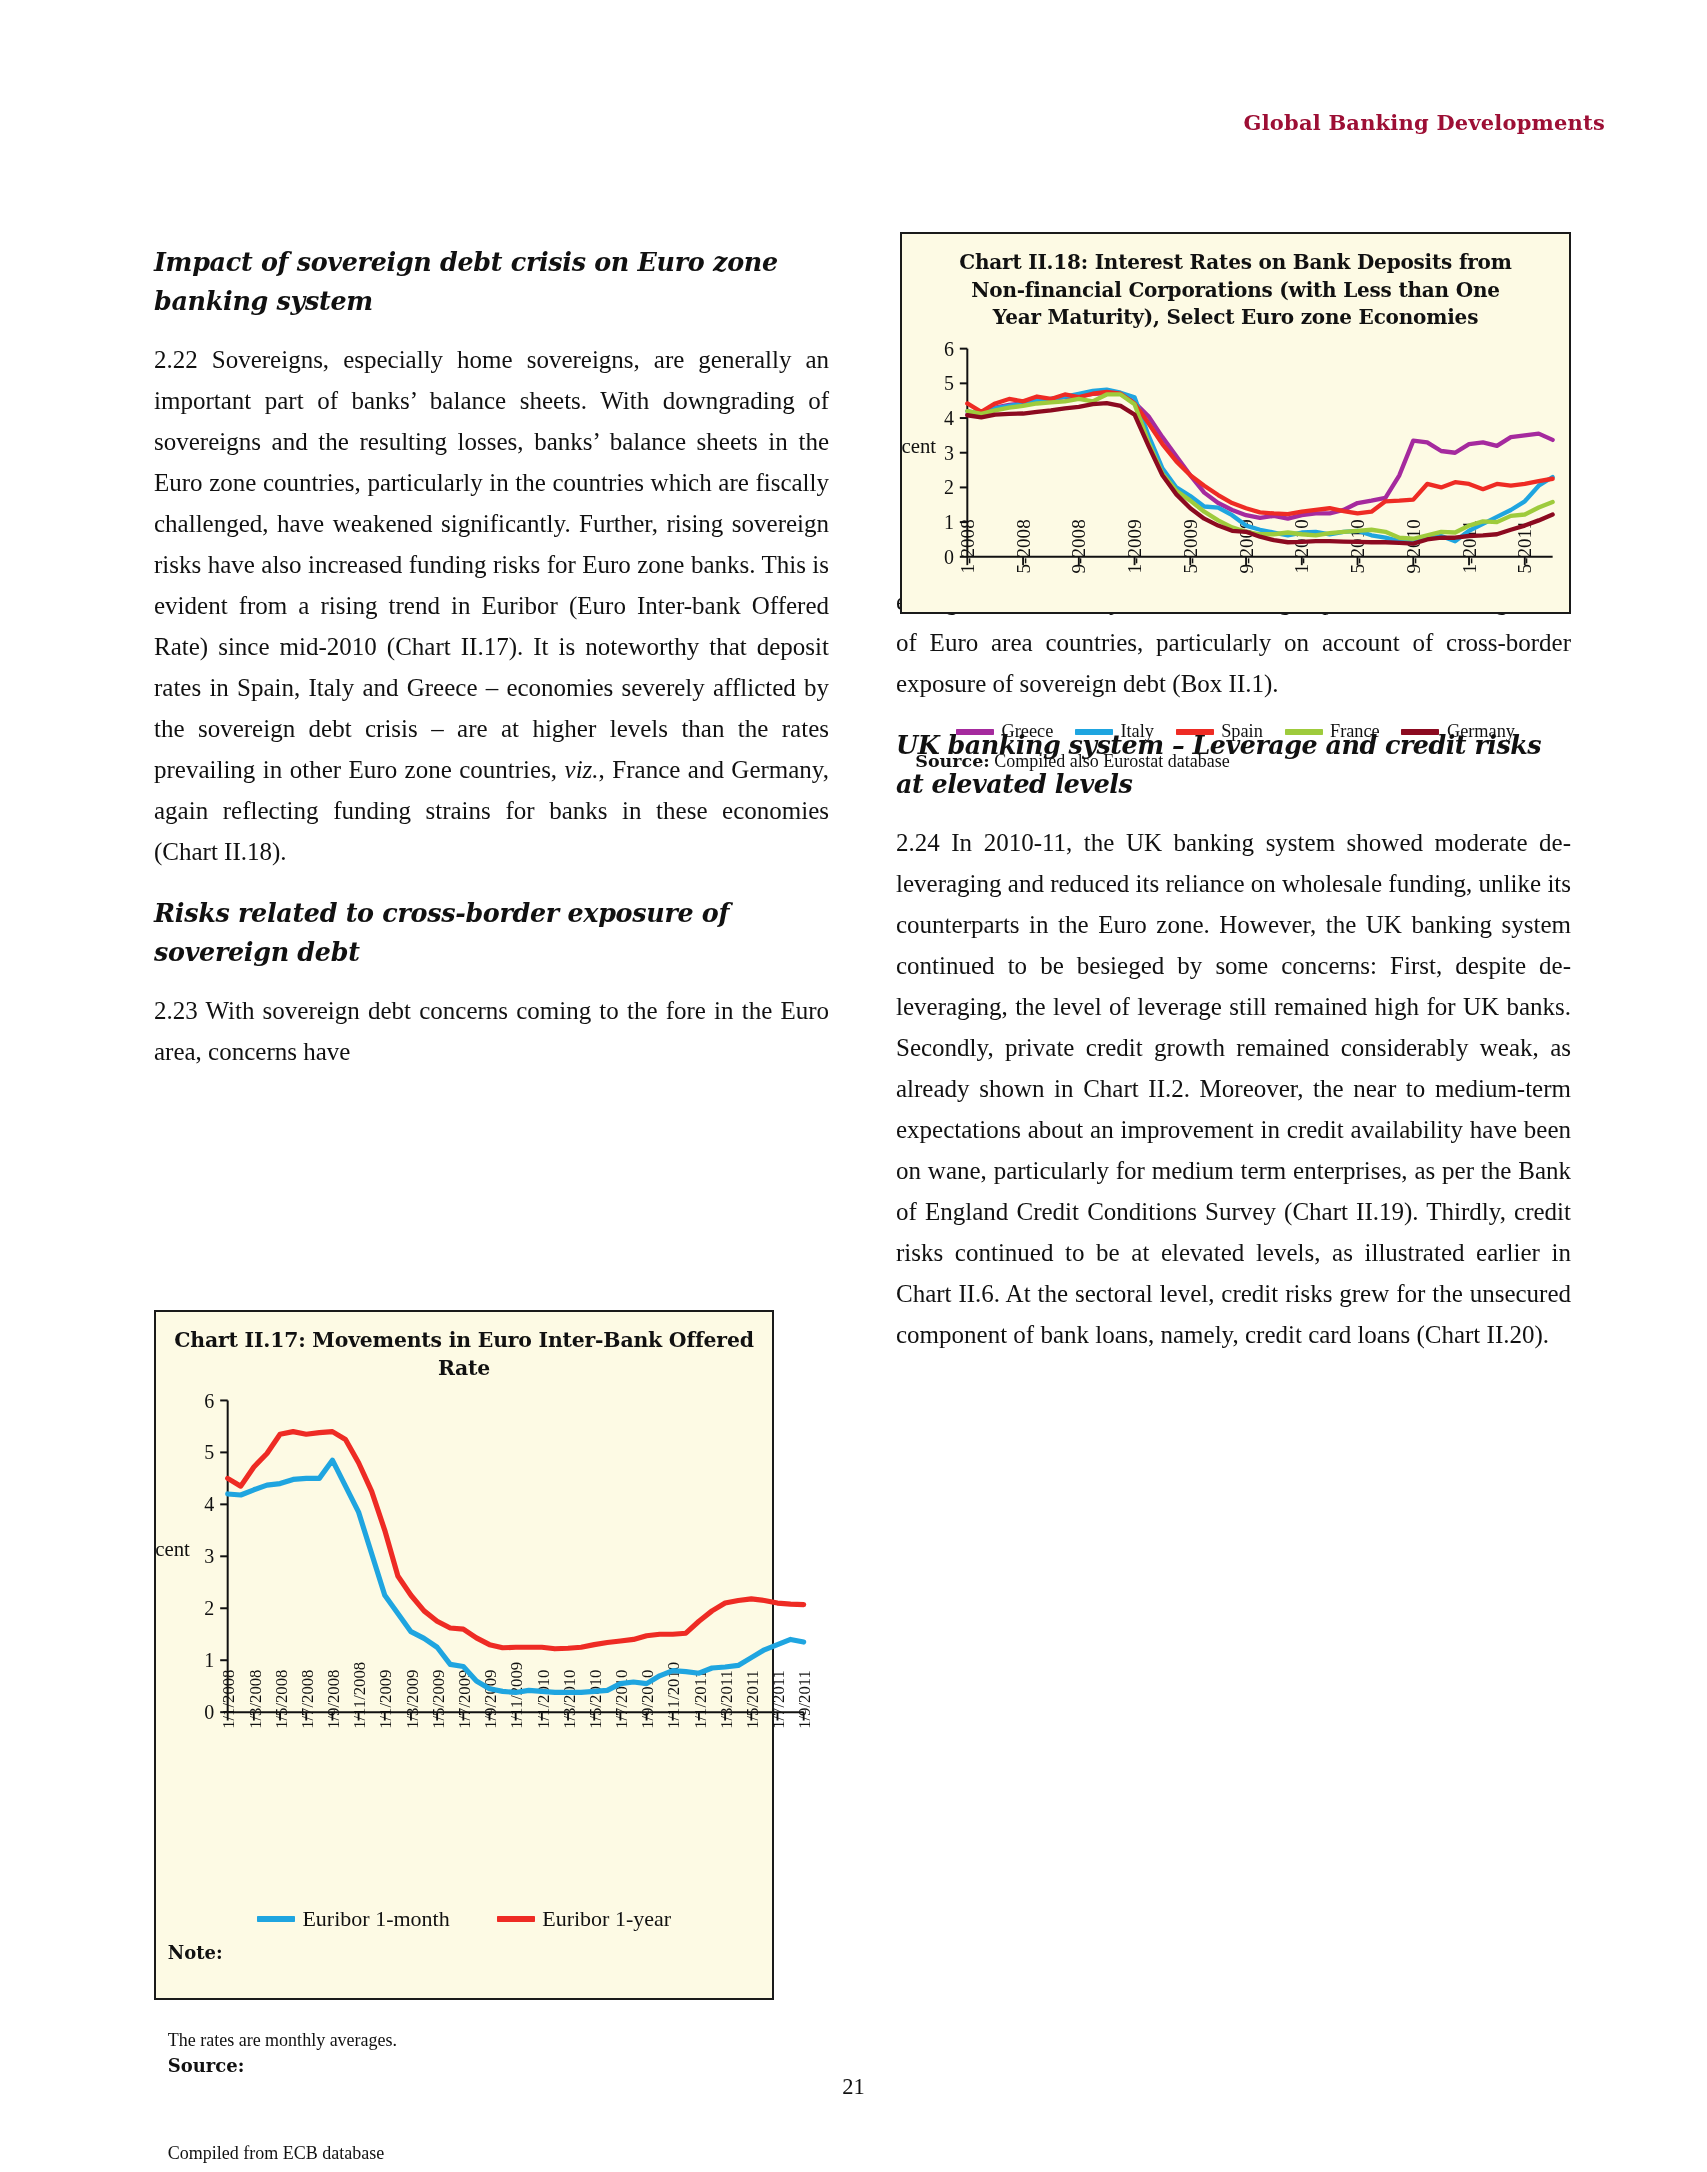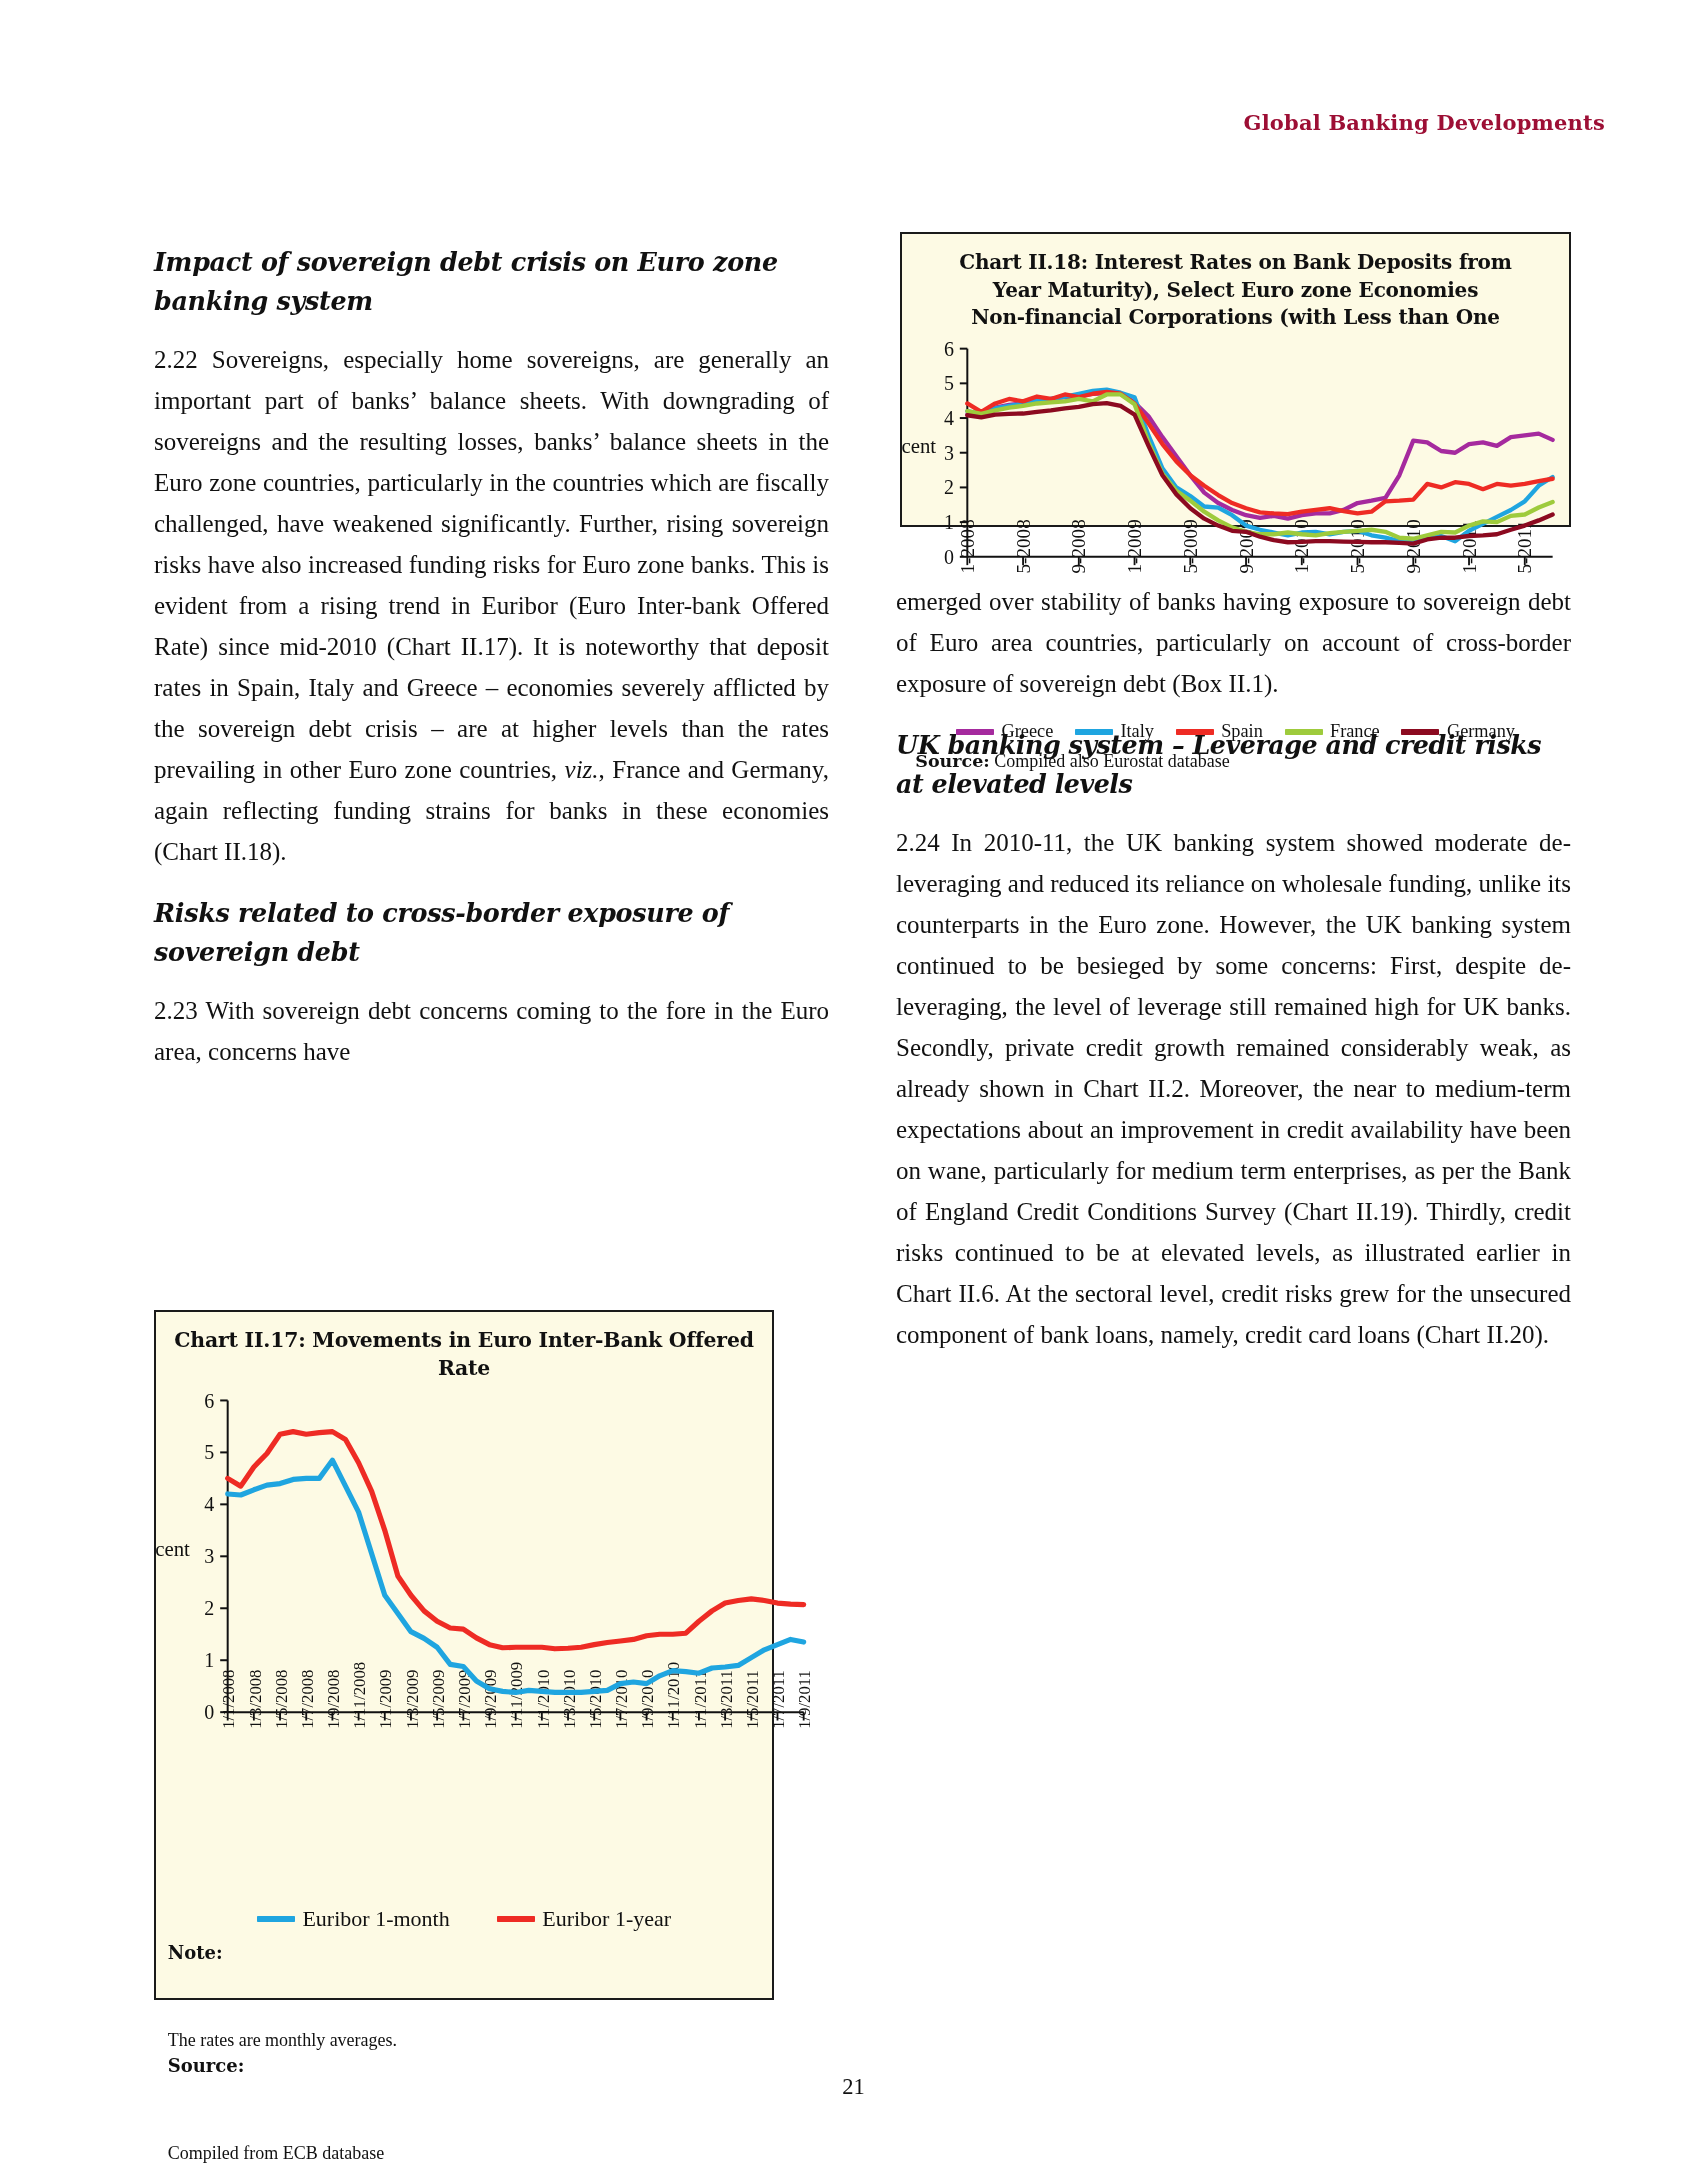--- a/index.html
+++ b/index.html
@@ -64,21 +64,21 @@
   p.body.last { margin-bottom: 0; }
   p.body i { }
 
   
   .chartbox {
     position: absolute;
     background: #fdfae4;
     border: 2.5px solid #1a1a1a;
     padding: 0;
   }
-  #chart-1118 { left: 900px; top: 232px; width: 671px; height: 295px; }
+  #chart-1118 { left: 900px; top: 232px; width: 671px; height: 382px; }
   #chart-1117 { left: 154px;  top: 1310px; width: 620px; height: 690px; }
 
   .chart-title {
     font-family: "DejaVu Serif", serif;
     font-weight: bold;
     font-size: 20px;
     line-height: 27.5px;
     text-align: center;
     padding: 15px 33px 5px 33px;
     letter-spacing: -0.2px;
@@ -154,22 +154,22 @@
     <p class="body">emerged over stability of banks having exposure to sovereign debt of Euro area countries, particularly on account of cross-border exposure of sovereign debt (Box II.1).</p>
     <h2 class="sec tight">UK banking system – Leverage and credit risks at elevated levels</h2>
     <p class="body last">2.24 In 2010-11, the UK banking system showed moderate de-leveraging and reduced its reliance on wholesale funding, unlike its counterparts in the Euro zone. However, the UK banking system continued to be besieged by some concerns: First, despite de-leveraging, the level of leverage still remained high for UK banks. Secondly, private credit growth remained considerably weak, as already shown in Chart II.2. Moreover, the near to medium-term expectations about an improvement in credit availability have been on wane, particularly for medium term enterprises, as per the Bank of England Credit Conditions Survey (Chart II.19). Thirdly, credit risks continued to be at elevated levels, as illustrated earlier in Chart II.6. At the sectoral level, credit risks grew for the unsecured component of bank loans, namely, credit card loans (Chart II.20).</p>
   </div>
 
 </div>
 
 <div class="chartbox" id="chart-1118">
   <div class="chart-title">
     <div>Chart II.18: Interest Rates on Bank Deposits from</div>
+    <div>Non-financial Corporations (with Less than One</div>
     <div>Year Maturity), Select Euro zone Economies</div>
-    <div>Non-financial Corporations (with Less than One</div>
   </div>
   <div class="plotwrap">
     <svg id="svg-1118" width="666" height="383" viewBox="0 0 799 460">
         <line x1="78" y1="14" x2="78" y2="264" stroke="#111" stroke-width="2.4"></line>
         <line x1="78" y1="264" x2="781" y2="264" stroke="#111" stroke-width="2.4"></line>
         <line x1="69" y1="264" x2="78" y2="264" stroke="#111" stroke-width="2.4"></line>
         <text x="62" y="272.5" text-anchor="end" class="ticklabel">0</text>
         <line x1="69" y1="222.33333333333334" x2="78" y2="222.33333333333334" stroke="#111" stroke-width="2.4"></line>
         <text x="62" y="230.83333333333334" text-anchor="end" class="ticklabel">1</text>
         <line x1="69" y1="180.66666666666669" x2="78" y2="180.66666666666669" stroke="#111" stroke-width="2.4"></line>

